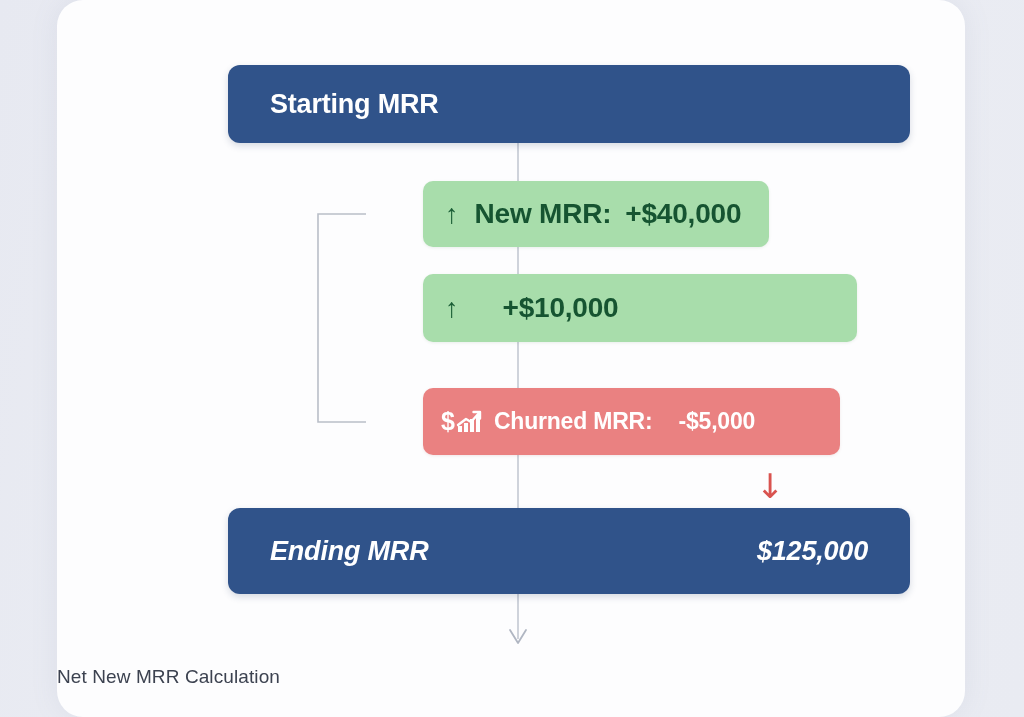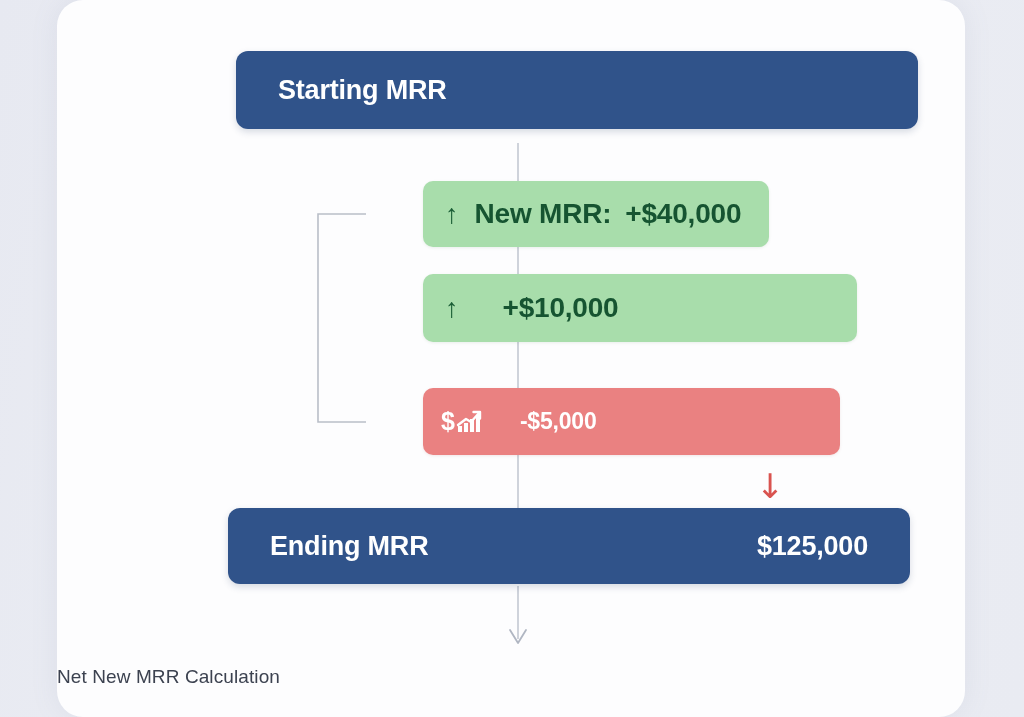--- a/index.html
+++ b/index.html
@@ -123,22 +123,22 @@
 
   .gap-sm { width: 14px; display: inline-block; }
 
   
   #row-new        { left: 366px; top: 181px; width: 346px; height: 66px; }
   
   #row-expansion  { left: 366px; top: 274px; width: 434px; height: 68px; }
   
   #row-churned    { left: 366px; top: 388px; width: 417px; height: 67px; }
 
-  #bar-start  { left: 171px; top: 51px;  width: 682px; height: 78px; margin-left: 8px; }
-  #bar-end    { left: 171px; top: 508px; width: 682px; height: 76px; }
+  #bar-start  { left: 171px; top: 65px;  width: 682px; height: 78px; }
+  #bar-end    { left: 171px; top: 508px; width: 682px; height: 86px; font-style: italic; }
 
   
   .down-arrow-red {
     position: absolute;
     left: 694px;
     top: 466px;
     width: 38px;
     height: 40px;
     color: #d9534f;
     font-size: 34px;
@@ -196,20 +196,21 @@
         <span class="dollar">$</span>
         <svg width="26" height="26" viewBox="0 0 26 26">
           <rect x="2" y="17" width="4" height="6" fill="#ffffff"></rect>
           <rect x="8" y="14" width="4" height="9" fill="#ffffff"></rect>
           <rect x="14" y="10" width="4" height="13" fill="#ffffff"></rect>
           <rect x="20" y="6" width="4" height="17" fill="#ffffff"></rect>
           <path d="M 2 16 L 10 10 L 15 13 L 23 4" stroke="#ffffff" stroke-width="2.4" fill="none" stroke-linecap="round" stroke-linejoin="round"></path>
           <path d="M 17.5 3 L 24 3 L 24 9.5" stroke="#ffffff" stroke-width="2.4" fill="none" stroke-linecap="round" stroke-linejoin="round"></path>
         </svg>
       </span>
+      <span class="bar-label">Churned MRR:</span>
       <span class="gap-sm" style="width:26px"></span>
       <span class="bar-value">-$5,000</span>
     </div>
 
     <div class="down-arrow-red">↓</div>
 
     <div class="bar bar-major" id="bar-end">
       <span class="bar-label">Ending MRR</span>
       <span class="bar-value">$125,000</span>
     </div>

